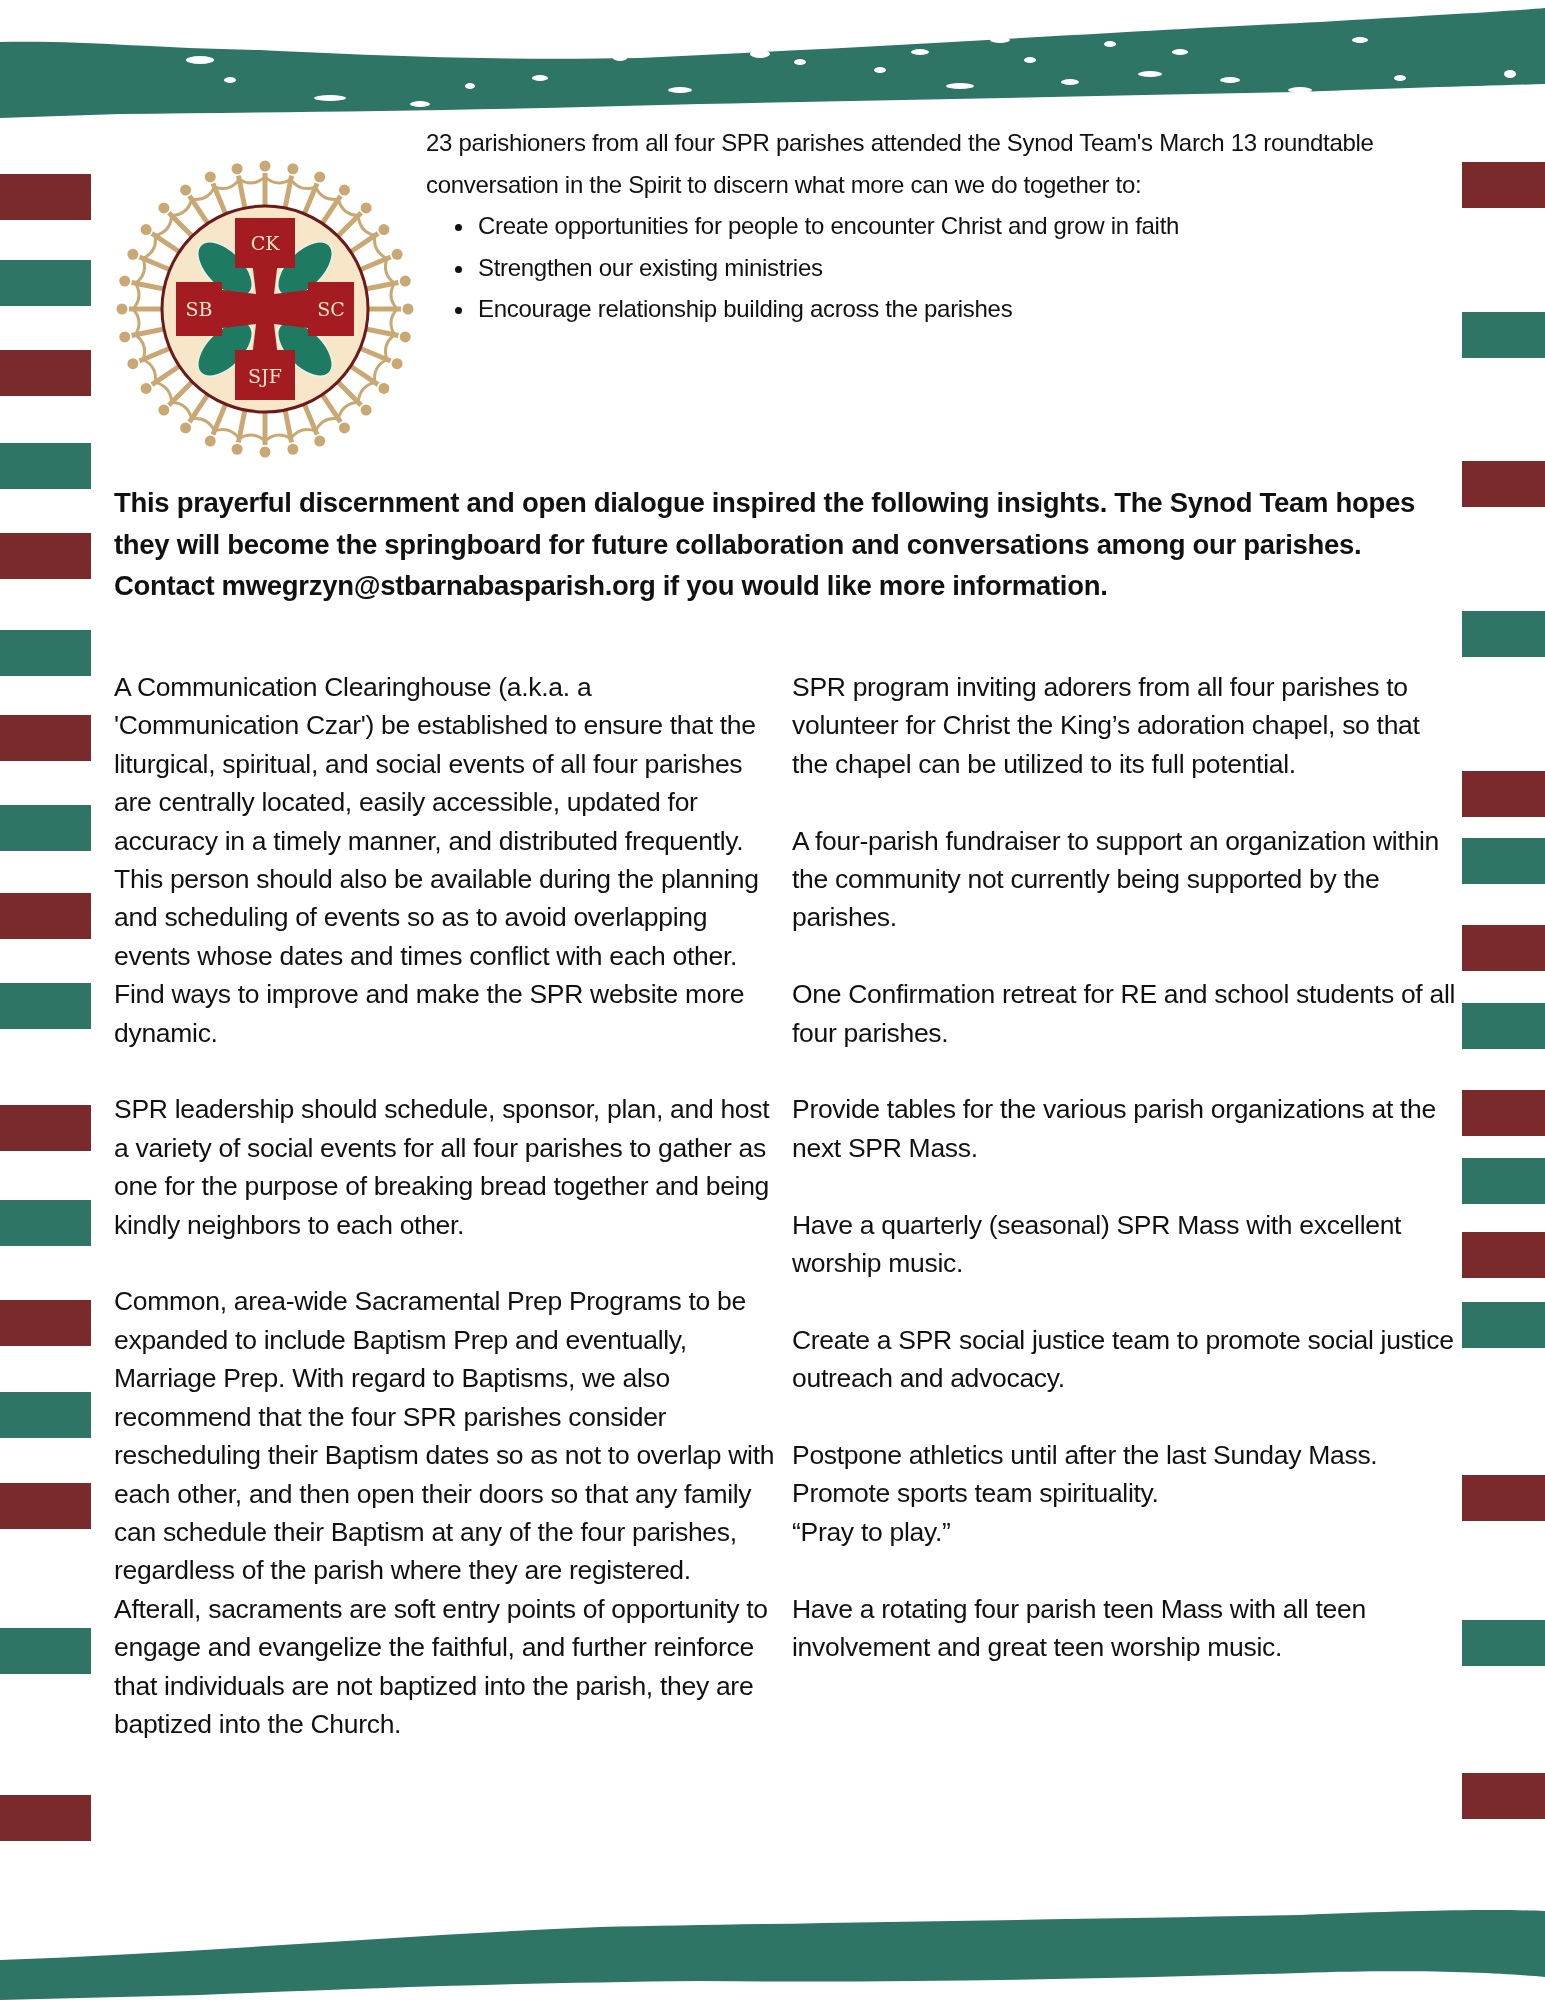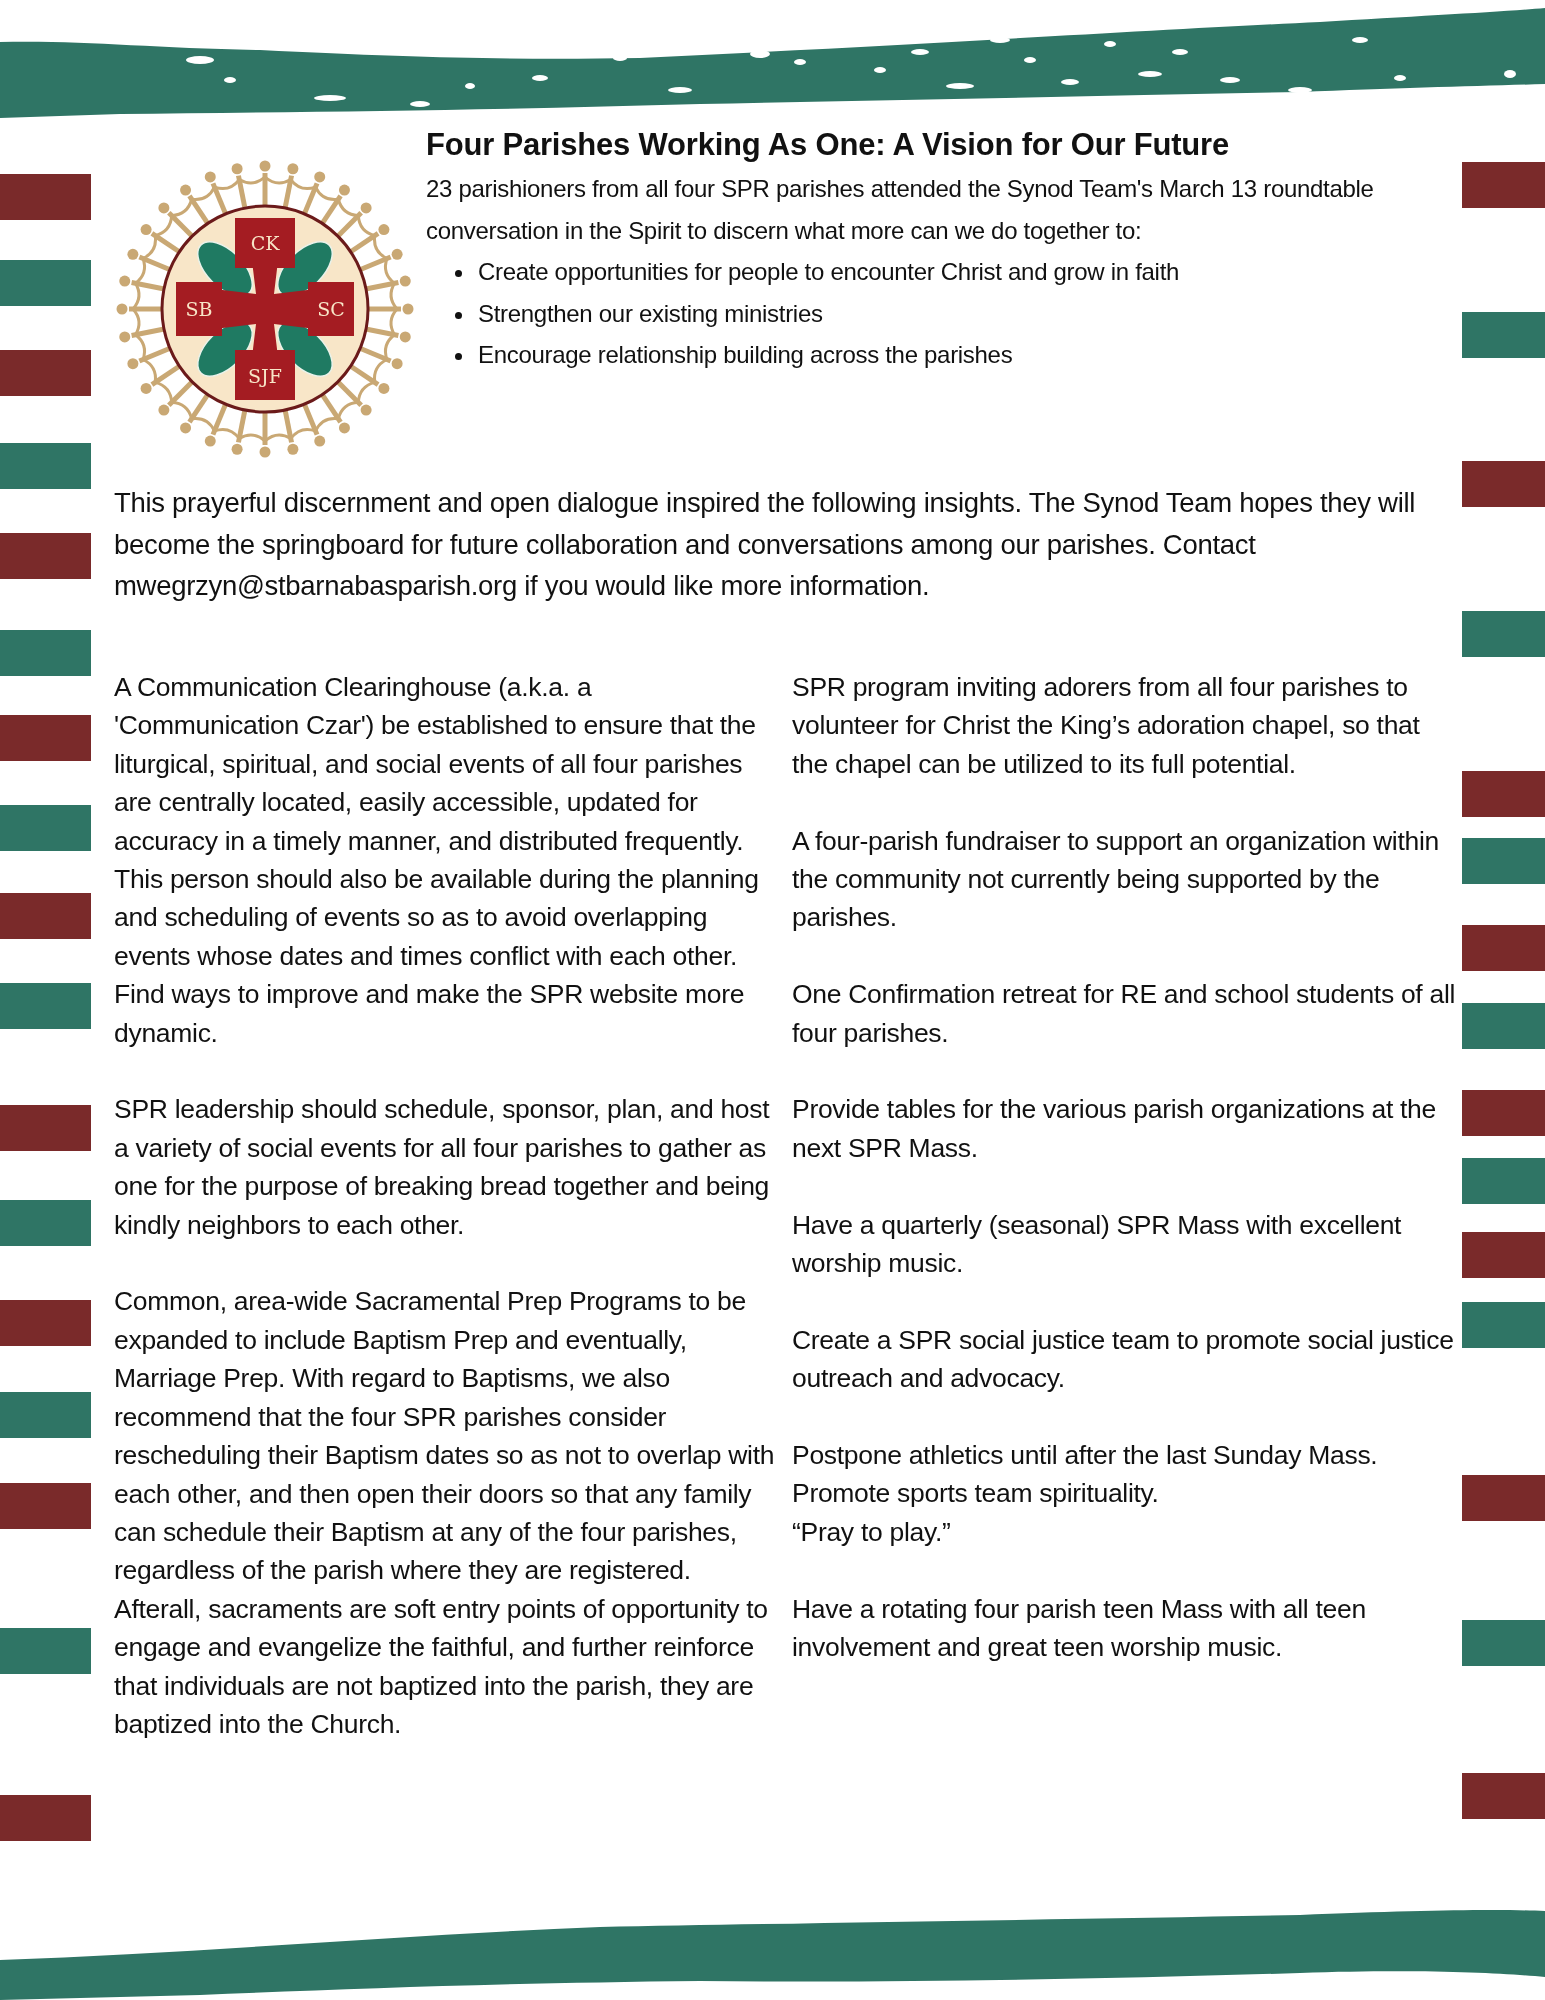--- a/index.html
+++ b/index.html
@@ -19,21 +19,21 @@
 
   #logo { position: absolute; left: 112px; top: 156px; width: 306px; height: 306px; text-align: right; }
 
   #header-block { position: absolute; left: 426px; top: 122px; width: 1040px; }
   #title { font-weight: bold; font-size: 31px; line-height: 46px; margin: 0; letter-spacing: -0.2px; }
   #intro { font-size: 24px; line-height: 41.5px; margin: 0; letter-spacing: -0.3px; }
   #goals { margin: 0; padding: 0 0 0 50px; font-size: 24px; line-height: 41.5px; letter-spacing: -0.3px; }
   #goals li { padding-left: 2px; }
 
   #lead { position: absolute; left: 114px; top: 482px; width: 1340px;
-          font-weight: normal; font-size: 27.5px; line-height: 41.5px; margin: 0; letter-spacing: -0.3px; }
+          font-weight: bold; font-size: 27.5px; line-height: 41.5px; margin: 0; letter-spacing: -0.3px; }
 
   .col { position: absolute; top: 668px; font-size: 26.5px; line-height: 38.4px; letter-spacing: -0.3px; }
   #col-left { left: 114px; width: 665px; }
   #col-right { left: 792px; width: 665px; }
   .col p { margin: 0 0 38.4px 0; white-space: pre-line; }
 </style>
 </head>
 <body>
 
 <div id="top-band" class="band">
@@ -222,21 +222,20 @@
     <g fill="#f8e6c8" font-family="'DejaVu Serif', serif" font-size="19" text-anchor="middle">
       <text x="153" y="94">CK</text>
       <text x="153" y="227">SJF</text>
       <text x="87" y="160">SB</text>
       <text x="219" y="160">SC</text>
     </g>
   </svg>
 </div>
 
 <div id="header-block">
-  <h1 id="title">Four Parishes Working As One:  A Vision for Our Future</h1>
   <p id="intro">23 parishioners from all four SPR parishes attended the Synod Team's March 13 roundtable conversation in the Spirit to discern what more can we do together to:</p>
   <ul id="goals">
     <li>Create opportunities for people to encounter Christ and grow in faith</li>
     <li>Strengthen our existing ministries</li>
     <li>Encourage relationship building across the parishes</li>
   </ul>
 </div>
 
 <p id="lead">This prayerful discernment and open dialogue inspired the following insights. The Synod Team hopes they will become the springboard for future collaboration and conversations among our parishes. Contact mwegrzyn@stbarnabasparish.org if you would like more information.</p>
 

